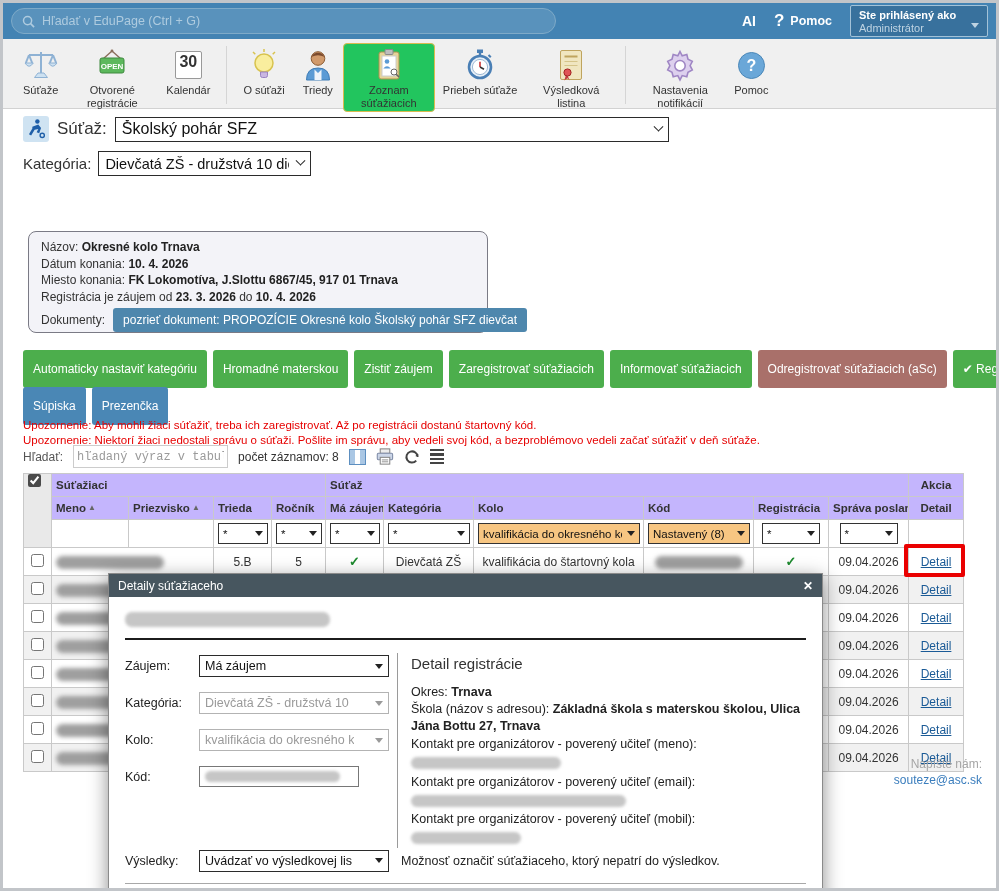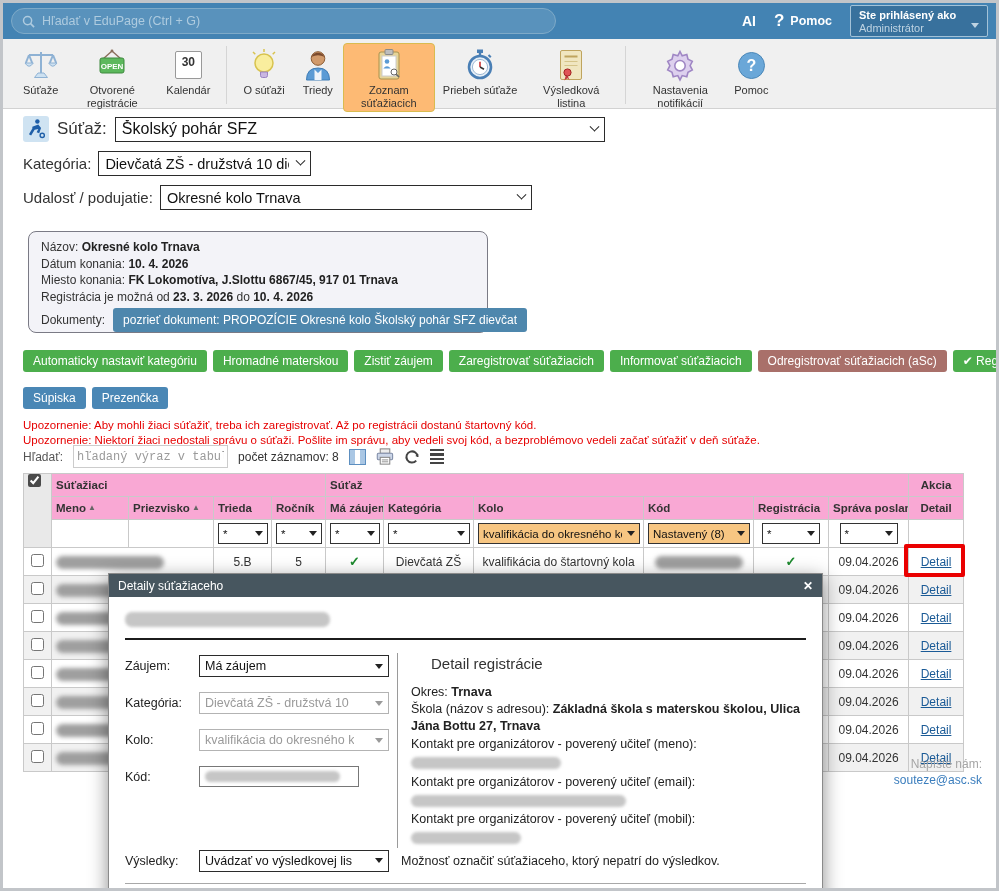--- a/index.html
+++ b/index.html
@@ -18,25 +18,25 @@
   .userbox { width: 138px; height: 32px; background: #38719d; border: 1px solid #a3c2d8; border-radius: 2px; padding: 2px 8px; color: #fff; position: relative; }
   .userbox .l1 { font-size: 11px; font-weight: bold; line-height: 1.3; }
   .userbox .l2 { font-size: 11px; color: #bed3e2; line-height: 1.2; }
   .userbox .dcaret { position: absolute; right: 8px; bottom: 8px; width: 0; height: 0; border-left: 4px solid transparent; border-right: 4px solid transparent; border-top: 5px solid #bed3e2; }
 
   
   .toolbar { position: absolute; left: 0; top: 36px; width: 993px; height: 70px; background: #f0f0f0; border-bottom: 1px solid #d2d2d2; display: flex; align-items: flex-start; padding: 4px 8px 0 12px; }
   .titem { display: flex; flex-direction: column; align-items: center; padding: 2px 7px; border: 1px solid transparent; border-radius: 4px; cursor: default; }
   .titem .ticon { height: 38px; display: flex; align-items: center; justify-content: center; }
   .titem .tlabel { font-size: 11px; color: #333; text-align: center; line-height: 1.15; max-width: 76px; }
-  .titem.selected { background: #fdba74; border-color: #d9bb4f; }
+  .titem.selected { background: #22c55e; border-color: #d9bb4f; }
   .tsep { width: 1px; height: 58px; background: #d5d5d5; margin: 3px 8px 0 8px; flex: none; }
   .cal { width: 27px; height: 28px; background: #fff; border: 1px solid #999; border-radius: 2px; overflow: hidden; text-align: center; }
   .cal-top { height: 7px; background: #d9534f; }
-  .cal-num { font-size: 12px; font-weight: bold; color: #333; line-height: 19px; }
+  .cal-num { font-size: 16px; font-weight: bold; color: #333; line-height: 19px; }
   .pomoc-circle { width: 27px; height: 27px; border-radius: 50%; background: #6aa7d8; border: 1px solid #4a87b8; color: #fff; font-weight: bold; font-size: 16px; text-align: center; line-height: 25px; }
 
   
   .filter-area { position: absolute; left: 20px; top: 113px; }
   .frow { display: flex; align-items: center; margin-bottom: 9px; }
   .frow .lab { color: #333; }
   .soccer-bg { width: 26px; height: 26px; background: #cfe3f2; border-radius: 3px; display: flex; align-items: center; justify-content: center; margin-right: 8px; }
   .sel { display: inline-flex; align-items: center; justify-content: space-between; background: #fff; border: 1px solid #2b2b2b; height: 25px; padding: 0 6px; font-size: 14.5px; color: #111; overflow: hidden; }
   .sel .txt { overflow: hidden; white-space: nowrap; }
   .chev { flex: none; width: 7px; height: 7px; border-right: 1.6px solid #222; border-bottom: 1.6px solid #222; transform: rotate(45deg) translate(-2px,-2px); margin-left: 8px; }
@@ -46,42 +46,42 @@
   
   .infobox { position: absolute; left: 25px; top: 228px; width: 460px; height: 102px; background: #f3f3f8; border: 1px solid #7a7a85; border-radius: 8px; padding: 7px 12px; font-size: 12px; color: #333; }
   .infobox .iline { line-height: 16.5px; white-space: nowrap; }
   .infobox b { color: #222; }
   .docline { display: flex; align-items: center; margin-top: 3px; gap: 8px; }
   .docbtn { background: #4e87ad; color: #fff; border: none; border-radius: 3px; font-size: 12px; padding: 5px 10px; font-family: "Liberation Sans", sans-serif; cursor: pointer; white-space: nowrap; }
 
   
   .btnrow1 { position: absolute; left: 20px; top: 347px; display: flex; gap: 6px; }
   .btnrow2 { position: absolute; left: 20px; top: 384px; display: flex; gap: 6px; border-radius: 6px; }
-  .abtn { border: none; border-radius: 3px; color: #fff; font-size: 12px; padding: 4px 10px; font-family: "Liberation Sans", sans-serif; cursor: pointer; white-space: nowrap; }
+  .abtn { border: none; border-radius: 3px; color: #fff; font-size: 12px; padding: 12px 10px; font-family: "Liberation Sans", sans-serif; cursor: pointer; white-space: nowrap; }
   .abtn.green { background: #4cae4c; }
   .abtn.brown { background: #a9706a; }
   .abtn.blue { background: #4a87b5; }
 
   
   .warnings { position: absolute; left: 20px; top: 415px; font-size: 11.5px; color: #e60000; line-height: 14.5px; }
   .searchrow { position: absolute; left: 20px; top: 442px; display: flex; align-items: center; gap: 10px; }
   .searchrow .slab { font-size: 12px; color: #555; }
   .searchrow input { width: 155px; height: 23px; border: 1px solid #ccc; padding: 0 3px; font-size: 12px; font-family: Liberation Mono, monospace; color: #333; }
   .searchrow input::placeholder { color: #9a9a9a; }
   .scount { font-size: 12px; color: #333; }
   .ticon-btn { display: inline-flex; align-items: center; cursor: pointer; }
   .colicon { width: 17px; height: 16px; border: 1px solid #5d8fc0; background: #fff; display: flex; }
   .colicon i { flex: 1; } .colicon i:nth-child(1){background:#aac7e4;} .colicon i:nth-child(2){background:#fff;} .colicon i:nth-child(3){background:#aac7e4;}
   .listicon { display: flex; flex-direction: column; gap: 2px; }
   .listicon i { width: 14px; height: 2.4px; background: #444; }
 
   
   .grid { position: absolute; left: 20px; top: 470px; width: 940px; border-collapse: collapse; table-layout: fixed; font-size: 12px; color: #333; }
   .grid th, .grid td { border: 1px solid #c9c9c9; padding: 0 4px; overflow: hidden; white-space: nowrap; }
-  .grid th { background: #f9a8d4; font-weight: bold; text-align: left; height: 23px; font-size: 11.5px; }
+  .grid th { background: #c4b5fd; font-weight: bold; text-align: left; height: 23px; font-size: 11.5px; }
   .grid td { height: 28px; text-align: center; }
   .grid td.left { text-align: left; }
   .grid tr.filter td { height: 28px; background: #fff; }
   .grid td.orange { background: #f7c682; }
   .cbcell { background: #e9e9e9 !important; text-align: center; vertical-align: top; padding-top: 4px; }
   .grid input[type="checkbox"] { accent-color: #4a4a4a; width: 13px; height: 13px; }
   .sarrow { font-size: 8px; color: #666; vertical-align: 2px; margin-left: 2px; }
   .fsel { display: inline-flex; align-items: center; justify-content: space-between; background: #fff; border: 1px solid #333; height: 21px; padding: 0 4px; font-size: 11.5px; color: #111; }
   .fsel .tri { width: 0; height: 0; border-left: 4px solid transparent; border-right: 4px solid transparent; border-top: 5px solid #222; margin-left: 5px; flex: none; }
   .fsel.oj { background: #f7c682; }
@@ -111,21 +111,21 @@
   .mrow { display: flex; align-items: center; margin-bottom: 15px; }
   .mrow.gap { margin-top: 7px; }
   .mlabel { width: 74px; flex: none; font-size: 12.5px; color: #222; }
   .msel { width: 190px; height: 22px; display: inline-flex; align-items: center; justify-content: space-between; border: 1px solid #2b2b2b; background: #fff; padding: 0 5px; font-size: 12.5px; color: #111; overflow: hidden; }
   .msel .txt { overflow: hidden; white-space: nowrap; }
   .msel.disabled { border-color: #b3b3b3; color: #9a9a9a; }
   .msel.disabled .tri { border-top-color: #9a9a9a; }
   .msel .tri { width: 0; height: 0; border-left: 4px solid transparent; border-right: 4px solid transparent; border-top: 5px solid #222; margin-left: 5px; flex: none; }
   .minput { width: 160px; height: 21px; border: 1px solid #777; background: #fff; display: flex; align-items: center; padding: 0 5px; }
   .mright { flex: 1; border-left: 1px solid #9a9a9a; padding-left: 13px; margin-left: 0; font-size: 12.5px; color: #222; line-height: 1.5; }
-  .mright h3 { font-size: 15px; font-weight: normal; color: #333; margin-bottom: 7px; margin-left: 20px; }
+  .mright h3 { font-size: 15px; font-weight: normal; color: #333; margin-bottom: 7px; }
   .vrow { display: flex; align-items: center; margin-top: 2px; }
   .vnote { font-size: 12.5px; color: #222; margin-left: 12px; white-space: nowrap; }
 
   
   .redbox-detail { position: absolute; left: 901px; top: 541px; width: 61px; height: 33px; border: 4px solid #ea0000; border-radius: 2px; z-index: 60; pointer-events: none; }
 </style>
 </head>
 <body>
 
 <div class="page">
@@ -272,46 +272,39 @@
   <div class="filter-area">
     <div class="frow">
       <span class="soccer-bg">
         <svg width="22" height="22" viewBox="0 0 24 24">
             <circle cx="13.5" cy="3.8" r="2.4" fill="#1f5fa8"></circle>
             <path d="M8 9.5 l6.5-2.5 3 4-2 5.5-2.8-1 1.8-3.6-4 1-3.8 6.3-2.4-1.6 3.7-6.1z" fill="#1f5fa8"></path>
             <circle cx="18.8" cy="19" r="2.3" fill="none" stroke="#1f5fa8" stroke-width="1.5"></circle>
           </svg>
       </span>
       <span class="lab lab-big">Súťaž:</span>
-      <span class="sel" style="width:490px; font-size:16px;">
+      <span class="sel" style="width:554px; font-size:16px;">
         <span class="txt">Školský pohár SFZ</span>
           <span class="chev"></span>
       </span>
     </div>
     <div class="frow">
       <span class="lab lab-med">Kategória:</span>
       <span class="sel" style="width:213px;">
         <span class="txt">Dievčatá ZŠ - družstvá 10 dievčat</span>
           <span class="chev"></span>
       </span>
     </div>
-    <div class="frow">
-      <span class="lab lab-med">Udalosť / podujatie:</span>
-      <span class="sel" style="width:372px;">
-        <span class="txt">Okresné kolo Trnava</span>
-          <span class="chev"></span>
-      </span>
-    </div>
   </div>
 
   <div class="infobox">
     <div class="iline"><span>Názov:</span> <b>Okresné kolo Trnava</b></div>
     <div class="iline"><span>Dátum konania:</span> <b>10. 4. 2026</b></div>
     <div class="iline"><span>Miesto konania:</span> <b>FK Lokomotíva, J.Slottu 6867/45, 917 01 Trnava</b></div>
-    <div class="iline"><span>Registrácia je možná od</span> <b>23. 3. 2026</b> <span>do</span> <b>10. 4. 2026</b></div>
+    <div class="iline"><span>Registrácia je záujem od</span> <b>23. 3. 2026</b> <span>do</span> <b>10. 4. 2026</b></div>
     <div class="docline">
       <span>Dokumenty:</span>
       <button class="docbtn">pozrieť dokument: PROPOZÍCIE Okresné kolo Školský pohár SFZ dievčat</button>
     </div>
   </div>
 
   <div class="btnrow1">
     <button class="abtn green">Automaticky nastaviť kategóriu</button>
     <button class="abtn green">Hromadné materskou</button>
     <button class="abtn green">Zistiť záujem</button>

